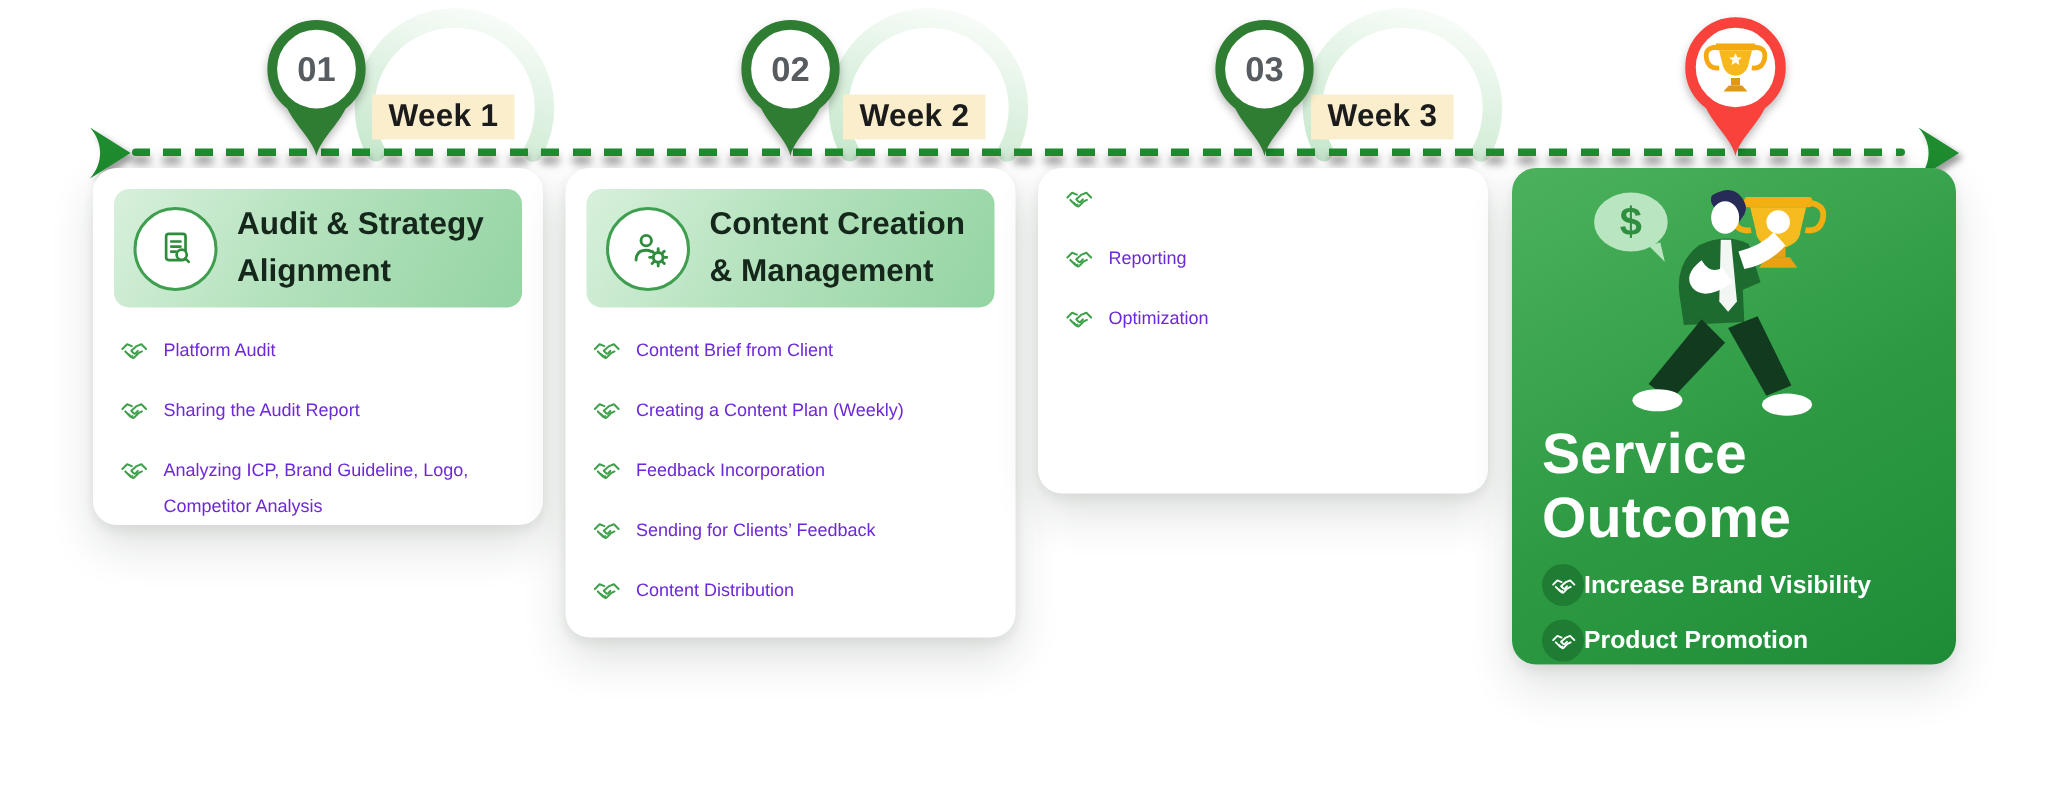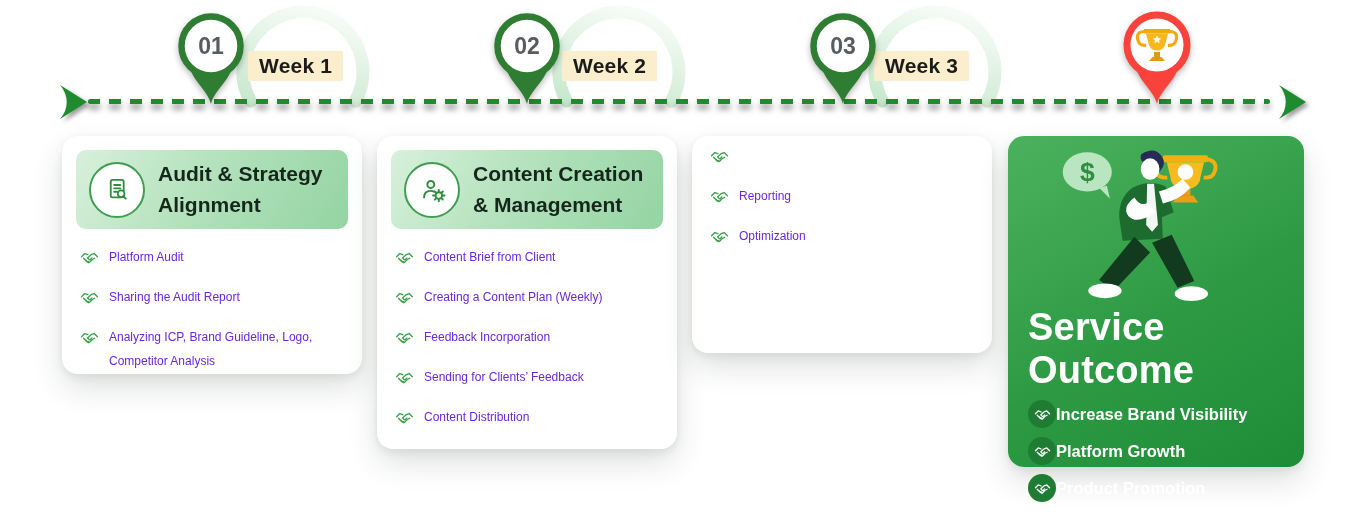--- a/index.html
+++ b/index.html
@@ -10,28 +10,28 @@
   
   .road{
     position:absolute;left:88px;top:99px;width:1182px;height:5px;z-index:3;
     background:repeating-linear-gradient(90deg,#1d8b2e 0 12px,transparent 12px 21px);
     border-radius:3px;
     filter:drop-shadow(0 5px 3px rgba(45,45,45,.55));
   }
   .chev{position:absolute;top:84px;z-index:3;filter:drop-shadow(3px 3px 2px rgba(60,60,60,.5));}
   .arc{position:absolute;top:2px;z-index:1;}
   .week-chip{
-    position:absolute;top:51px;z-index:2;background:#faeecd;color:#1b1b1b;
+    position:absolute;top:63px;z-index:2;background:#faeecd;color:#1b1b1b;
     font-size:21px;font-weight:700;line-height:26px;padding:2px 11px;letter-spacing:.2px;
   }
   .pin{position:absolute;top:10px;z-index:4;filter:drop-shadow(0 3px 3px rgba(0,0,0,.28));}
   .pin text{font-family:"Liberation Sans", sans-serif;}
   
   .card{
-    position:absolute;top:136px;width:300px;background:#fff;border-radius:16px;z-index:5;
+    position:absolute;top:112px;width:300px;background:#fff;border-radius:16px;z-index:5;
     box-shadow:0 14px 30px rgba(20,45,26,.14),0 3px 8px rgba(20,45,26,.08);
   }
   .card-header{
     margin:14px;border-radius:10px;padding:9px 13px;display:flex;align-items:center;gap:13px;
     background:linear-gradient(120deg,#d8f0dc 0%,#b4e2bd 45%,#94d4a2 100%);
   }
   .icon-circle{
     width:52px;height:52px;border-radius:50%;background:#fff;border:2px solid #3f9e4f;
     display:flex;align-items:center;justify-content:center;flex:none;
   }
@@ -332,31 +332,18 @@
         <span class="outcome-bullet">
             <svg width="17" height="13" viewBox="0 0 24 18">
               <g fill="none" stroke="currentColor" stroke-width="1.8" stroke-linecap="round" stroke-linejoin="round">
                 <path d="M2 8 L6 4 l4 1.5"></path>
                 <path d="M22 8 L18 4 l-4 1.5 -4.5 4 1.8 1.8 a1.5 1.5 0 0 0 2.1 0 L15 9.5"></path>
                 <path d="M4.5 10 l4 4 a1.5 1.5 0 0 0 2.1 0"></path>
                 <path d="M7.5 12.5 l2.5 2.5 a1.5 1.5 0 0 0 2.1 0 l3.4-3.5 3-1.5"></path>
               </g>
             </svg>
           </span>
-        <span>Platform Growth</span>
-      </li>
-      <li>
-        <span class="outcome-bullet">
-            <svg width="17" height="13" viewBox="0 0 24 18">
-              <g fill="none" stroke="currentColor" stroke-width="1.8" stroke-linecap="round" stroke-linejoin="round">
-                <path d="M2 8 L6 4 l4 1.5"></path>
-                <path d="M22 8 L18 4 l-4 1.5 -4.5 4 1.8 1.8 a1.5 1.5 0 0 0 2.1 0 L15 9.5"></path>
-                <path d="M4.5 10 l4 4 a1.5 1.5 0 0 0 2.1 0"></path>
-                <path d="M7.5 12.5 l2.5 2.5 a1.5 1.5 0 0 0 2.1 0 l3.4-3.5 3-1.5"></path>
-              </g>
-            </svg>
-          </span>
         <span>Product Promotion</span>
       </li>
     </ul>
   </div>
 
 </div>
 
 </body></html>

